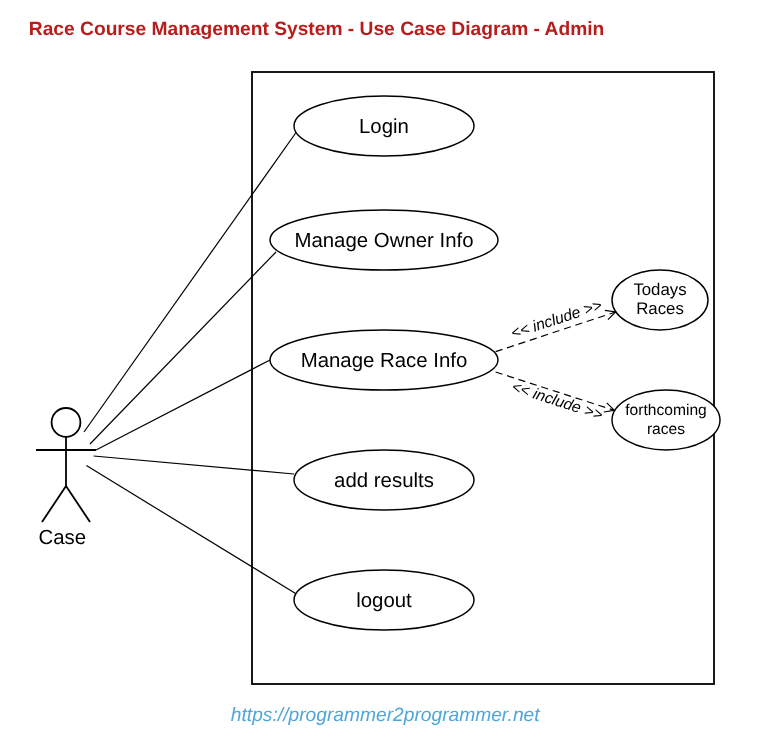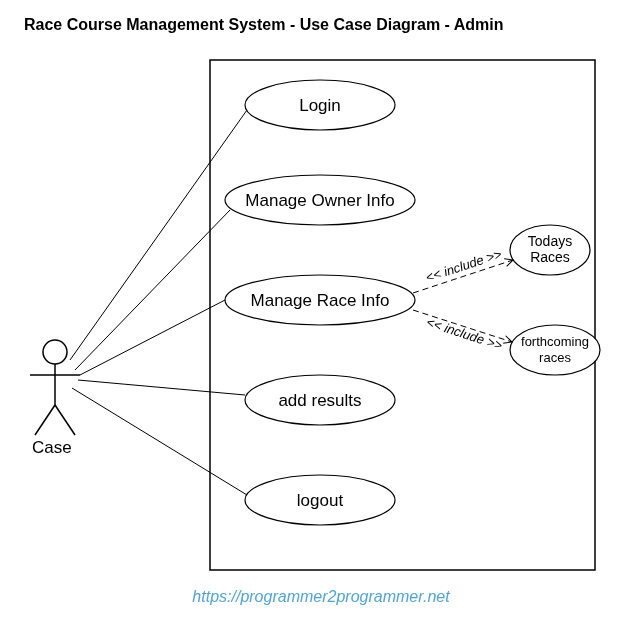--- a/index.html
+++ b/index.html
@@ -10,21 +10,21 @@
       font-family: Arial, Helvetica, sans-serif;
       position: relative;
       overflow: hidden;
     }
     .title {
       position: absolute;
       top: 16px;
       left: 24px;
       font-size: 16px;
       font-weight: bold;
-      color: #000000;
+      color: #b91c1c;
     }
     .footer-link {
       position: absolute;
       bottom: 14px;
       left: 50%;
       transform: translateX(-50%);
       color: #4fa6d8;
       font-size: 16px;
       font-style: italic;
       text-decoration: none;

